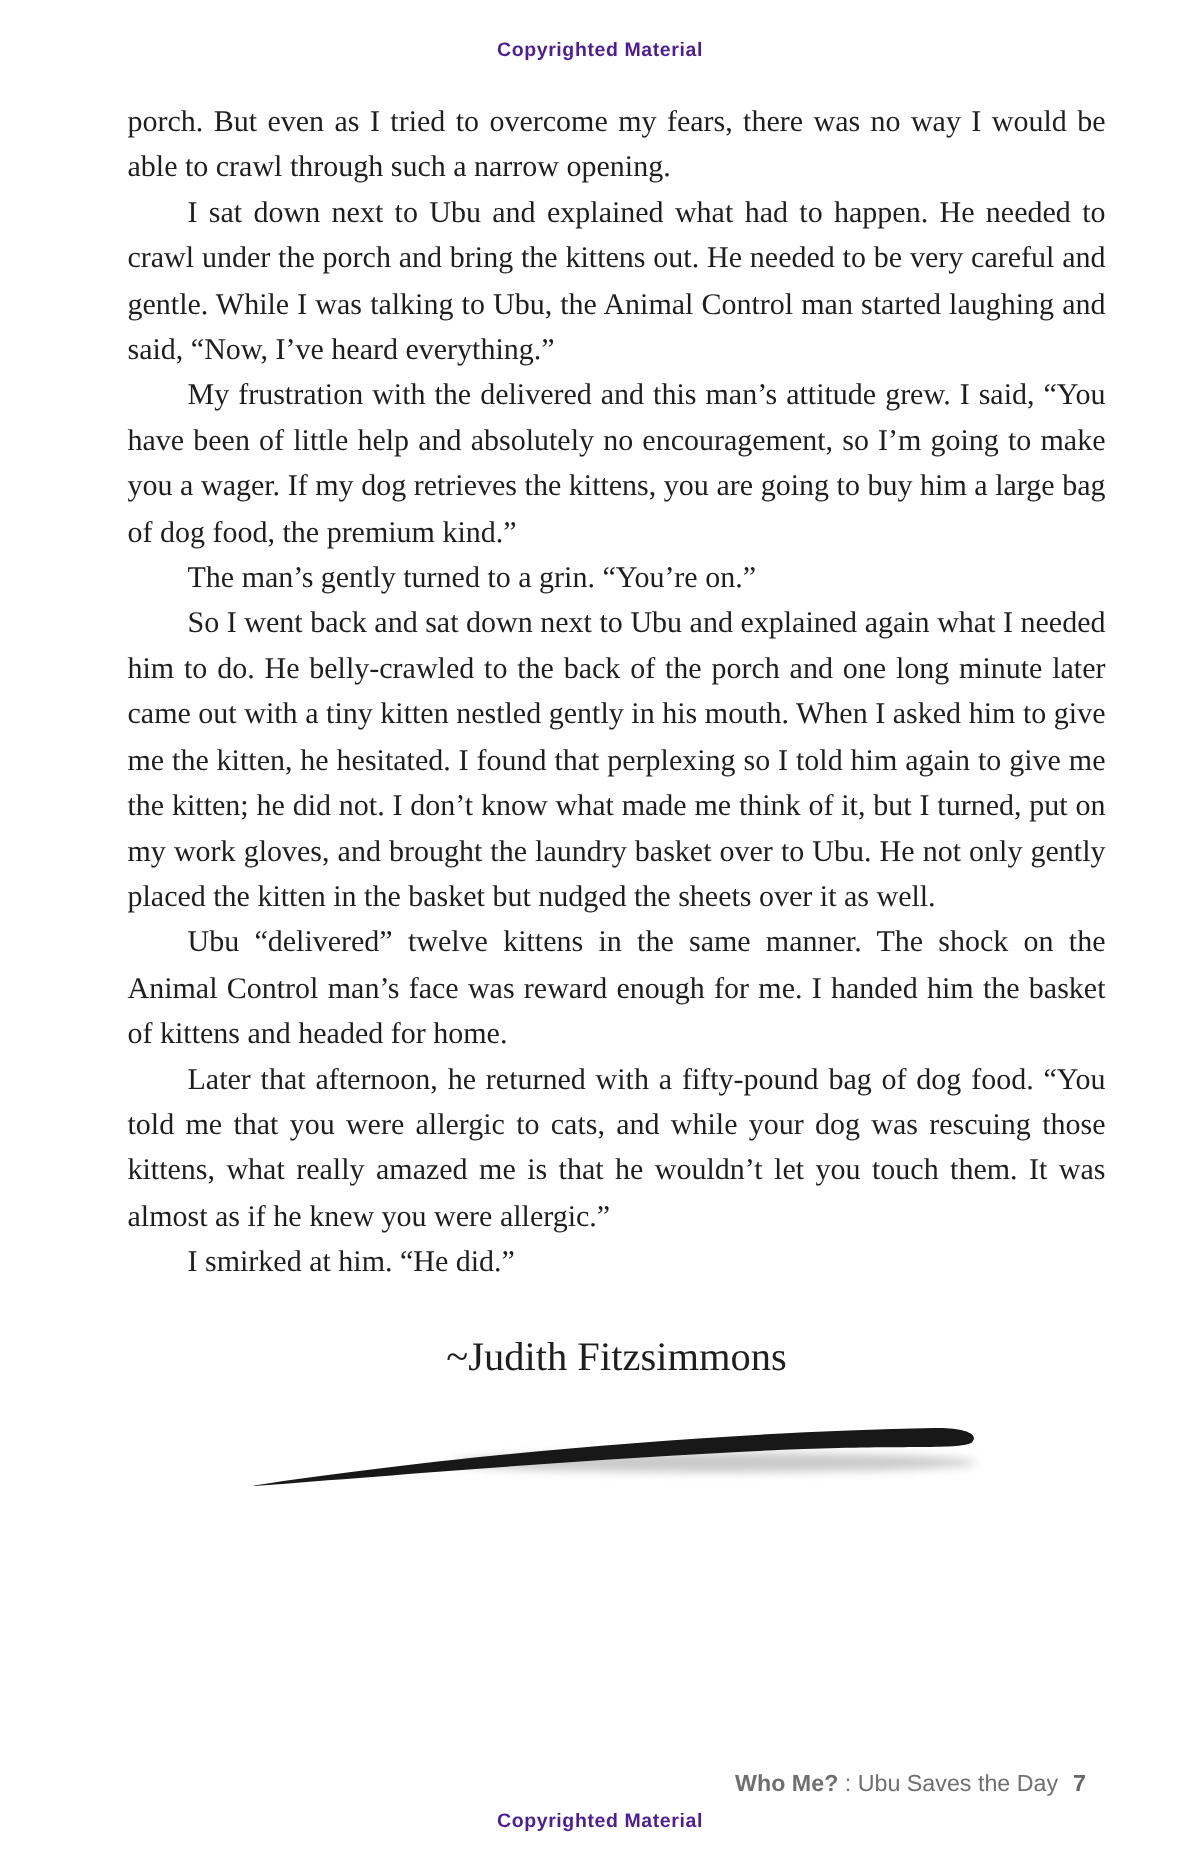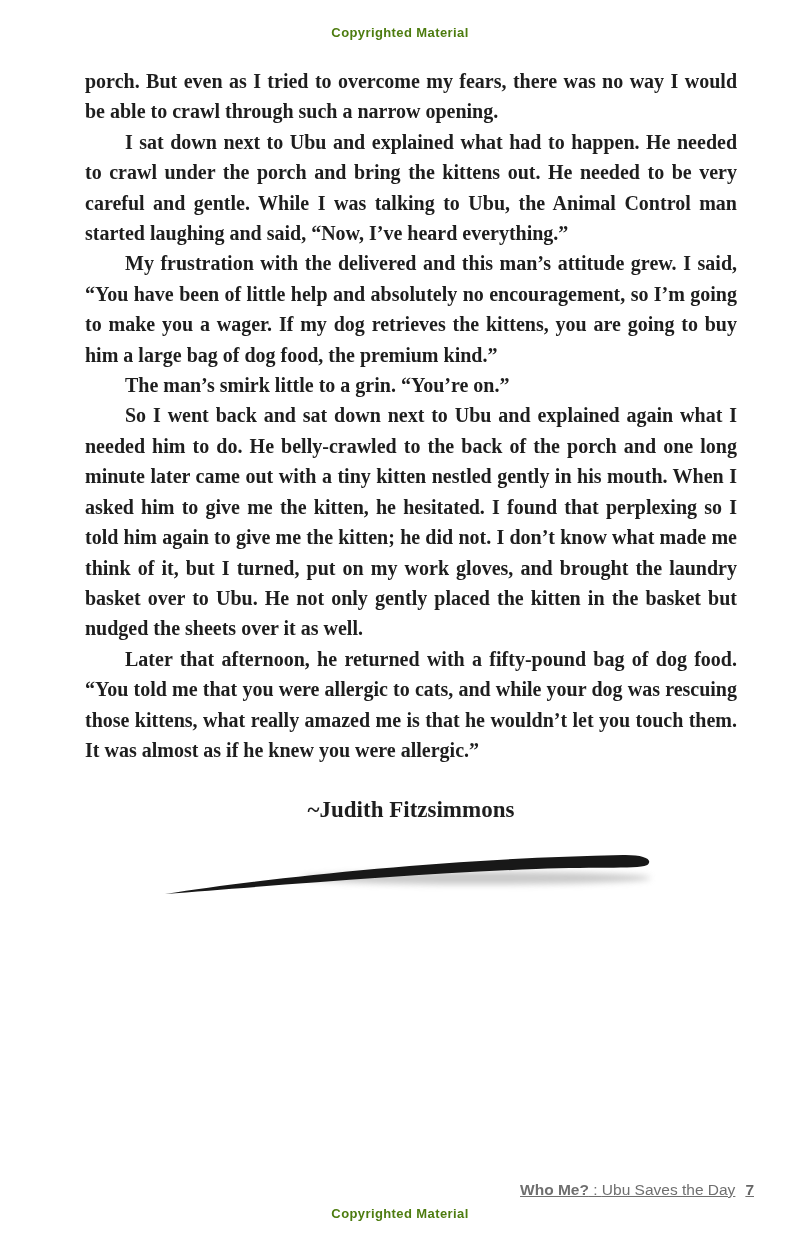--- a/index.html
+++ b/index.html
@@ -11,55 +11,53 @@
     margin: 0 auto;
     background: #ffffff;
     font-family: "Liberation Serif", serif;
     overflow: hidden;
   }
   .copyright {
     font-family: "Liberation Sans", sans-serif;
     font-size: 13px;
     font-weight: bold;
     letter-spacing: 0.4px;
-    color: #4d7c0f;
+    color: #4c1d95;
     text-align: center;
   }
   .copyright-top { padding-top: 25px; }
   .content {
     margin: 26px 63px 0 85px; 
-    font-weight: bold;
   }
   .body-text p {
     font-size: 20px;
     line-height: 30.4px;
     color: #1e1e1e;
     text-align: justify;
     text-justify: inter-word;
   }
   .body-text p.indent { text-indent: 40px; }
   .attribution {
     margin-top: 32px;
     text-align: center;
-    font-size: 23px;
+    font-size: 27px;
     color: #1e1e1e;
   }
   .swoosh-wrap {
     margin-top: 26px;
     text-align: center;
   }
   .footer-line {
     position: absolute;
-    right: 46px;
+    right: 76px;
     bottom: 44px;
     font-family: "Liberation Sans", sans-serif;
     font-size: 15.5px;
     color: #6f6f6f;
     white-space: nowrap;
-    text-decoration: underline;
   }
   .footer-line .book-title { font-weight: bold; }
   .footer-line .sep { white-space: pre; }
   .footer-line .page-num { margin-left: 10px; font-weight: bold; color: #666; }
   .copyright-bottom {
     position: absolute;
     bottom: 22px;
     left: 0;
     width: 100%;
   }
@@ -69,23 +67,25 @@
 
 <div class="page">
 
   <div class="copyright copyright-top">Copyrighted Material</div>
 
   <div class="content">
     <main class="body-text">
       <p>porch. But even as I tried to overcome my fears, there was no way I would be able to crawl through such a narrow opening.</p>
       <p class="indent">I sat down next to Ubu and explained what had to happen. He needed to crawl under the porch and bring the kittens out. He needed to be very careful and gentle. While I was talking to Ubu, the Animal Control man started laughing and said, “Now, I’ve heard everything.”</p>
       <p class="indent">My frustration with the delivered and this man’s attitude grew. I said, “You have been of little help and absolutely no encouragement, so I’m going to make you a wager. If my dog retrieves the kittens, you are going to buy him a large bag of dog food, the premium kind.”</p>
-      <p class="indent">The man’s smirk little to a grin. “You’re on.”</p>
+      <p class="indent">The man’s gently turned to a grin. “You’re on.”</p>
       <p class="indent">So I went back and sat down next to Ubu and explained again what I needed him to do. He belly-crawled to the back of the porch and one long minute later came out with a tiny kitten nestled gently in his mouth. When I asked him to give me the kitten, he hesitated. I found that perplexing so I told him again to give me the kitten; he did not. I don’t know what made me think of it, but I turned, put on my work gloves, and brought the laundry basket over to Ubu. He not only gently placed the kitten in the basket but nudged the sheets over it as well.</p>
+      <p class="indent">Ubu “delivered” twelve kittens in the same manner. The shock on the Animal Control man’s face was reward enough for me. I handed him the basket of kittens and headed for home.</p>
       <p class="indent">Later that afternoon, he returned with a fifty-pound bag of dog food. “You told me that you were allergic to cats, and while your dog was rescuing those kittens, what really amazed me is that he wouldn’t let you touch them. It was almost as if he knew you were allergic.”</p>
+      <p class="indent">I smirked at him. “He did.”</p>
     </main>
 
     <div class="attribution">~Judith Fitzsimmons</div>
 
     <div class="swoosh-wrap">
       <svg width="500" height="50" viewBox="0 0 500 50" aria-hidden="true">
         <defs>
           <filter id="softblur" x="-20%" y="-60%" width="140%" height="240%">
             <feGaussianBlur stdDeviation="3.2"></feGaussianBlur>
           </filter>

